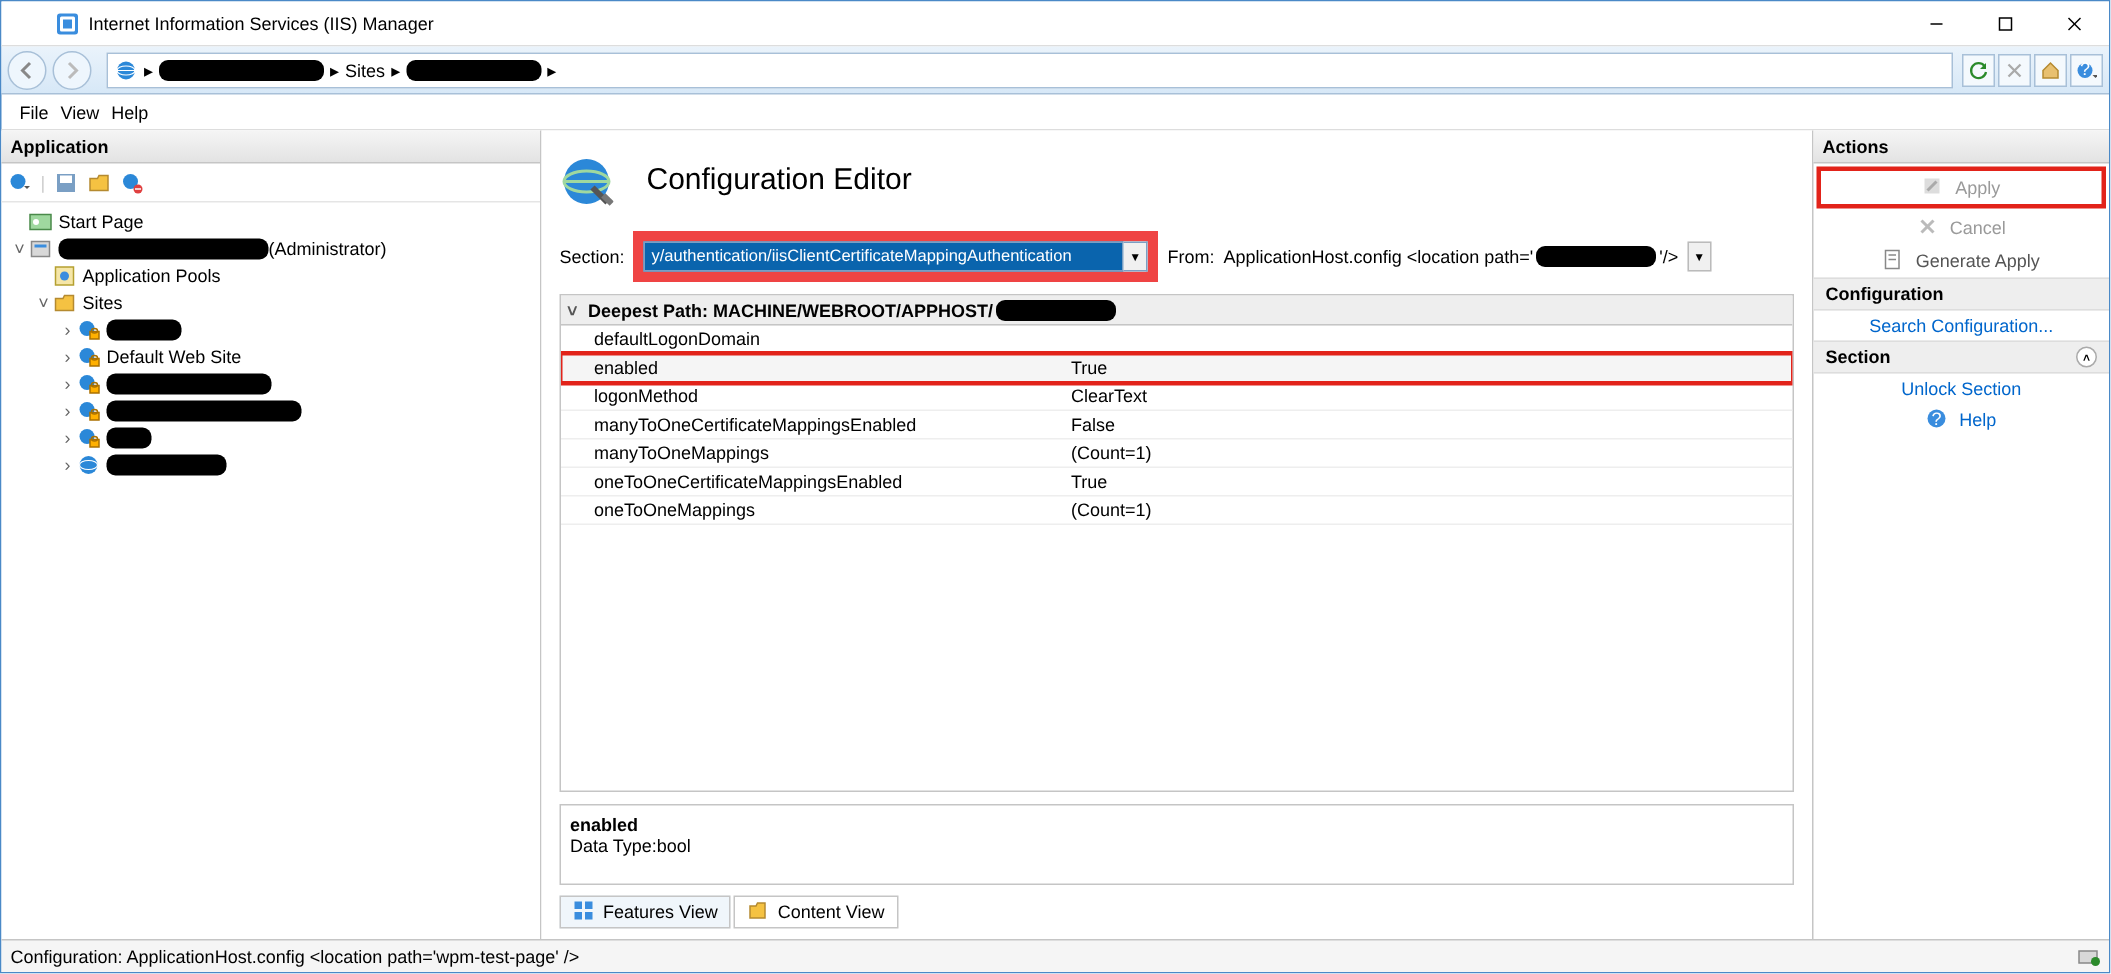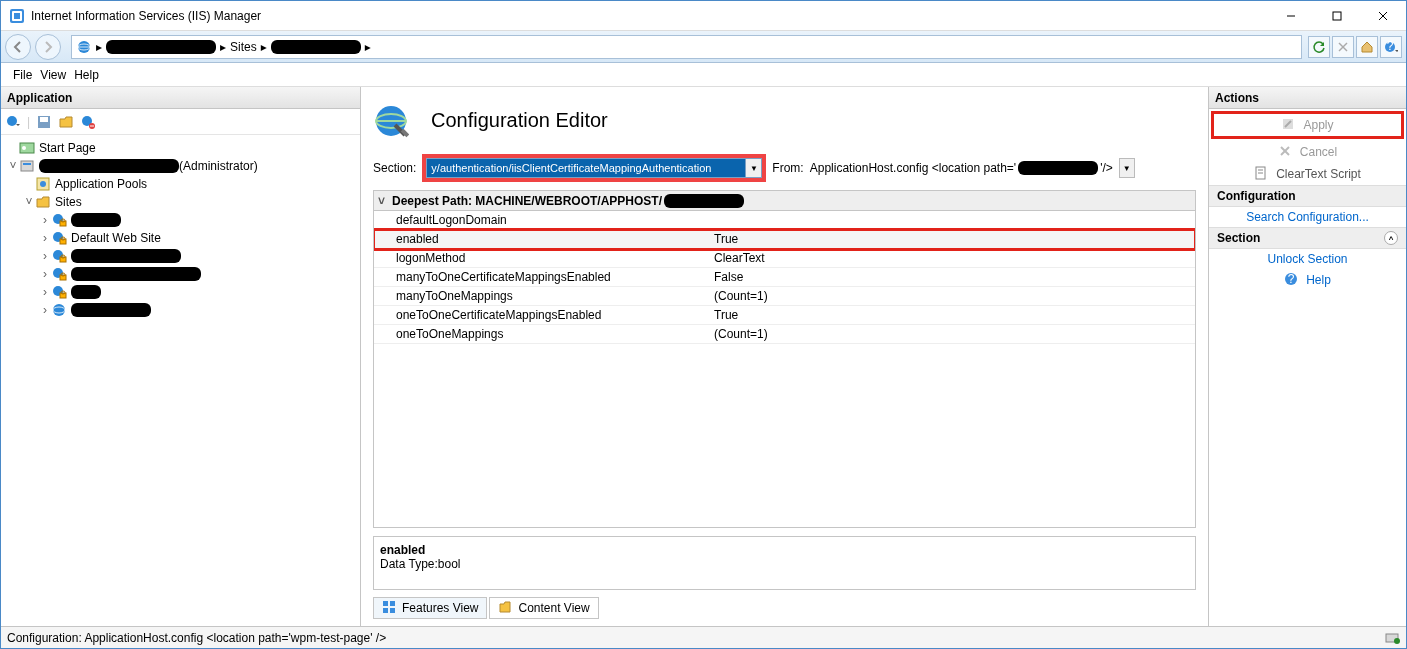--- a/index.html
+++ b/index.html
@@ -1,19 +1,19 @@
 <!DOCTYPE html>
 <html><head>
 <meta charset="utf-8">
 <style>
   * { box-sizing: border-box; font-family: "Segoe UI", Tahoma, sans-serif; font-size: 12px; }
   html,body { margin:0; padding:0; width:1407px; height:649px; background:#fff; overflow:hidden; }
   .window { width:1407px; height:649px; border:1px solid #4a89c7; display:flex; flex-direction:column; }
   
-  .titlebar { height:30px; background:#fff; display:flex; align-items:center; border-bottom:1px solid #ddd; }
+  .titlebar { height:30px; background:#fff; display:flex; align-items:center; border-bottom:1px solid #ddd;padding-left:28px; }
   .titlebar .icon { width:16px; height:16px; margin:0 6px 0 8px; }
   .titlebar .title { flex:0 0 auto; }
   .titlebar .spacer { flex:1; }
   .winbtn { width:46px; height:30px; display:flex; align-items:center; justify-content:center; }
   
   .navbar { height:32px; background:linear-gradient(#eaf3fb,#d7e8f7); border-bottom:1px solid #a8c0d8; display:flex; align-items:center; padding:0 4px; }
   .navbtn { width:26px; height:26px; border-radius:13px; border:1px solid #a8c0d8; background:#eef6fd; margin-right:4px; display:flex; align-items:center; justify-content:center; color:#888; }
   .addressbar { flex:1; height:24px; background:#fff; border:1px solid #a8c0d8; margin:0 6px; display:flex; align-items:center; padding:0 4px; gap:4px; }
   .redact { background:#000; border-radius:6px; height:14px; display:inline-block; }
   .navicons { display:flex; gap:2px; }
@@ -29,21 +29,21 @@
   .conntoolbar { height:26px; border-bottom:1px solid #e5e5e5; display:flex; align-items:center; gap:6px; padding:0 4px; }
   .tree { flex:1; overflow:auto; padding:4px 0; }
   .treeitem { display:flex; align-items:center; height:18px; padding-left:6px; white-space:nowrap; }
   .treeitem .tw { width:12px; text-align:center; color:#666; }
   .treeitem .ico { width:16px; height:16px; margin-right:4px; flex-shrink:0; }
   
   .center { flex:1; display:flex; flex-direction:column; background:#fff; padding:6px; min-width:0; }
   .centerhdr { display:flex; align-items:center; gap:10px; padding:4px 6px 10px 6px; }
   .centerhdr h1 { font-size:20px; font-weight:normal; margin:12px; }
   .selrow { display:flex; align-items:center; gap:6px; padding:0 6px 8px 6px; }
-  .redbox { border:4px solid #ef4444; padding:0; }
+  .redbox { border:7px solid #ef4444; padding:0; }
   .sectfield { background:#0a64ad; color:#fff; border:1px solid #7a9fc4; height:20px; width:320px; padding:0 4px; display:inline-flex; align-items:center; font-size:11px; }
   .dd { width:16px; height:20px; border:1px solid #7a9fc4; border-left:none; background:#f0f0f0; display:inline-flex; align-items:center; justify-content:center; font-size:8px; }
   .propgrid { border:1px solid #c5c5c5; margin:0 6px; flex:1; display:flex; flex-direction:column; min-height:0; }
   .propscroll { flex:1; overflow:auto; }
   .prophdr { background:#eee; border-bottom:1px solid #c5c5c5; height:20px; display:flex; align-items:center; font-weight:bold; padding-left:4px; }
   .prophdr .tw { width:14px; color:#555; }
   .proprow { display:flex; height:19px; border-bottom:1px solid #eee; align-items:center; }
   .proprow .k { width:336px; padding-left:22px; }
   .proprow .v { flex:1; padding-left:4px; }
   .proprow.hl { outline:3px solid #e2231a; outline-offset:-1px; background:#f5f5f5; }
@@ -417,21 +417,21 @@
         <span>Cancel</span>
       </div>
       <div class="actitem">
         <span class="ic">
             <svg width="14" height="14">
               <rect x="2" y="1" width="9" height="12" fill="#fff" stroke="#888"></rect>
               <line x1="4" y1="4" x2="9" y2="4" stroke="#888"></line>
               <line x1="4" y1="7" x2="9" y2="7" stroke="#888"></line>
             </svg>
           </span>
-        <span>ClearText Script</span>
+        <span>Generate Apply</span>
       </div>
       <div class="actgroup">
         <span>Configuration</span>
       </div>
       <div class="actitem link">
         <span>Search Configuration...</span>
       </div>
       <div class="actgroup">
         <span>Section</span>
         <span style="border:1px solid #aaa;border-radius:8px;width:14px;height:14px;display:inline-flex;align-items:center;justify-content:center;font-size:8px;background:#fff">˄</span>

